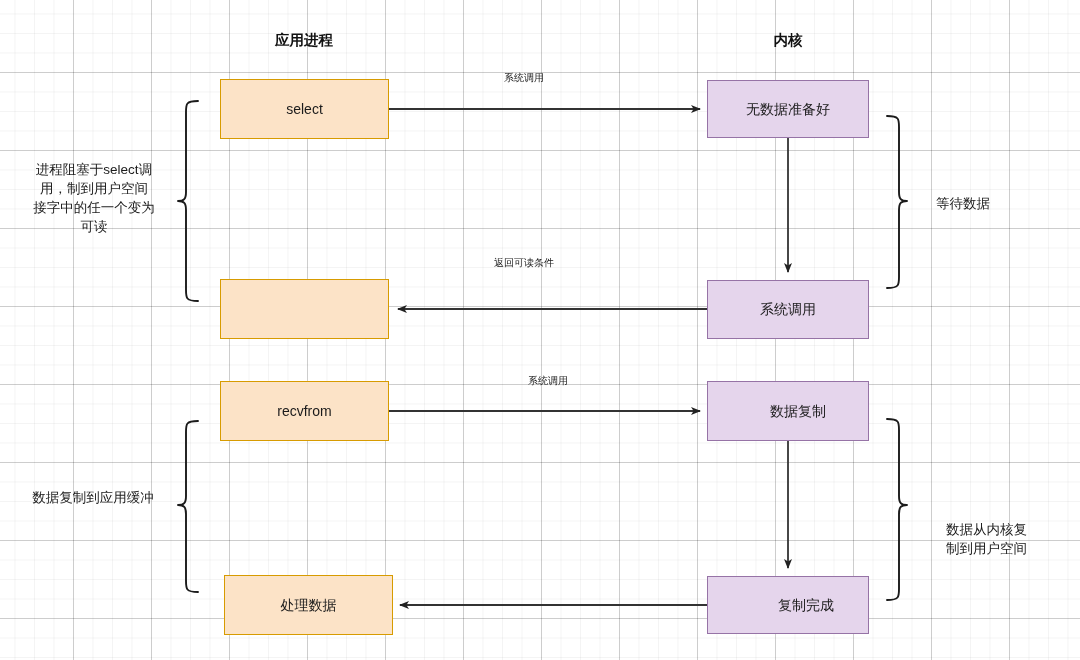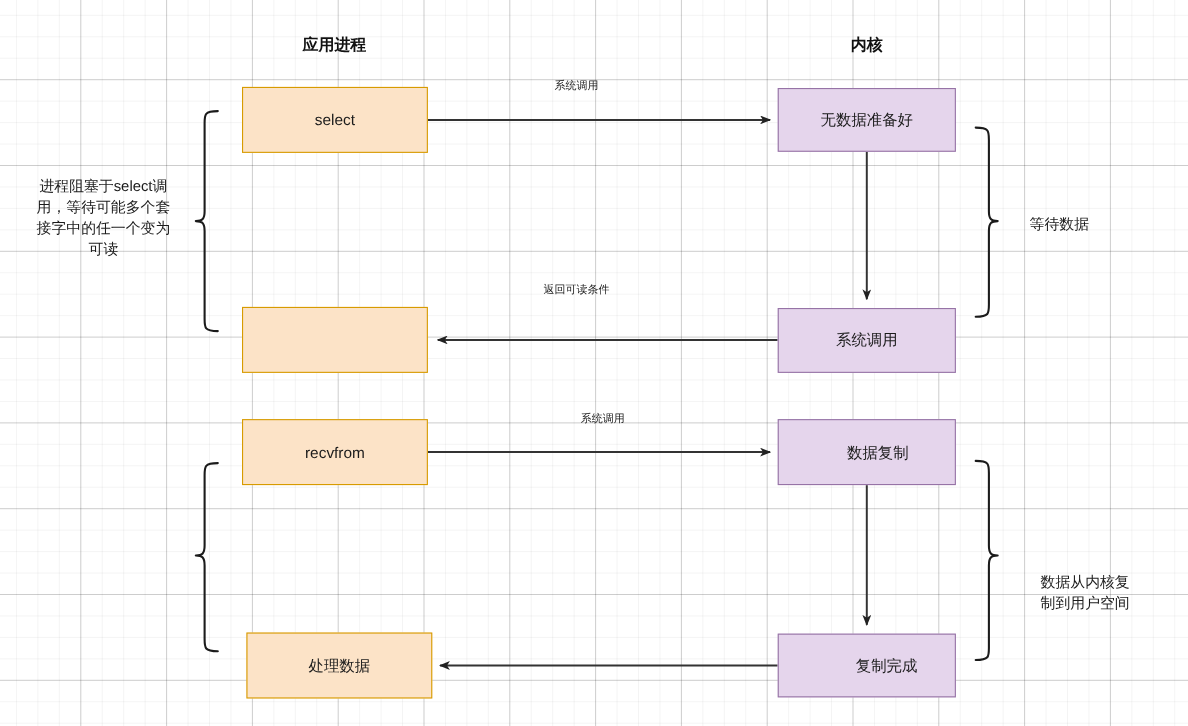--- a/index.html
+++ b/index.html
@@ -152,26 +152,27 @@
   <div class="node purple" style="left:707px;top:576px;width:162px;height:58px;padding-left:36px;">复制完成</div>
 
   <div class="edge-label" style="left:524px;top:71px;">系统调用</div>
 
   <div class="edge-label" style="left:524px;top:256px;">返回可读条件</div>
 
   <div class="edge-label" style="left:548px;top:374px;">系统调用</div>
 
   <div class="brace-label left" style="left:14px;top:160px;width:160px;">
     <div>进程阻塞于select调</div>
-    <div>用，等待可能多个套</div>
+    <div>用，制到用户空间</div>
     <div>接字中的任一个变为</div>
     <div>可读</div>
   </div>
 
   <div class="brace-label left" style="left:10px;top:488px;width:166px;">
+    <div>数据复制到应用缓冲</div>
   </div>
 
   <div class="brace-label right" style="left:936px;top:194px;width:130px;">
     <div>等待数据</div>
   </div>
 
   <div class="brace-label right" style="left:946px;top:488px;width:120px;margin-top:32px;">
     <div>数据从内核复</div>
     <div>制到用户空间</div>
   </div>

